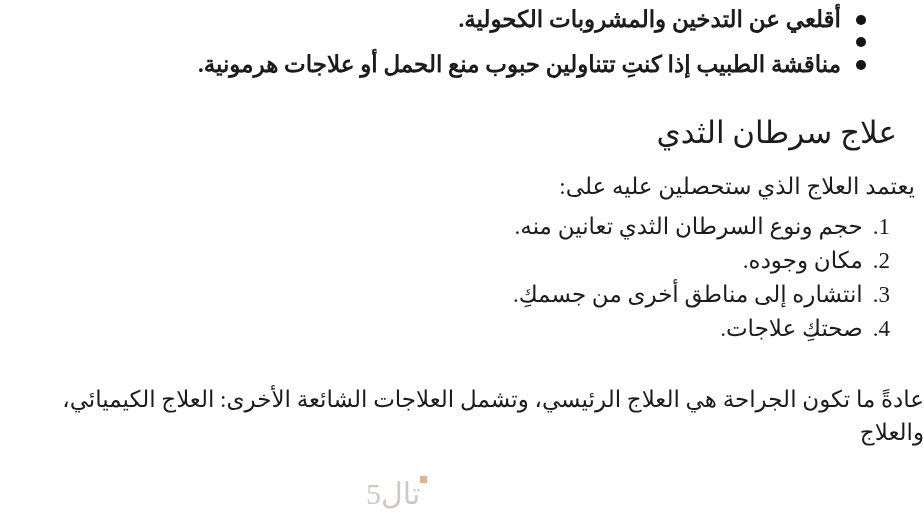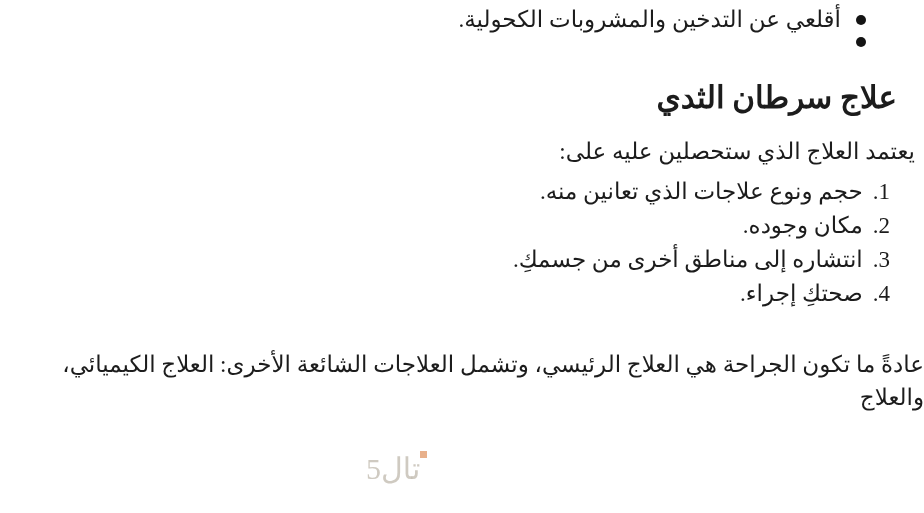--- a/index.html
+++ b/index.html
@@ -18,39 +18,40 @@
   }
   .content {
     position: relative;
     z-index: 1;
   }
   
   .bullets {
     list-style: none;
     margin: 0;
     padding: 2px 58px 0 16px;
+    font-weight: bold;
   }
   .bullets li {
     display: flex;
     align-items: center;
     line-height: 35px;
     font-size: 23px;
   }
   .dot {
     flex: 0 0 auto;
     width: 10px;
     height: 10px;
     border-radius: 50%;
     background: #141414;
     margin-left: 15px;
   }
   
   .heading {
     font-size: 31px;
-    font-weight: 700;
+    font-weight: 400;
     margin: 33px 27px 0 0;
     line-height: 36px;
   }
   
   .intro {
     font-size: 23px;
     margin: 21px 9px 0 8px;
     line-height: 30px;
   }
   
@@ -74,21 +75,21 @@
     font-size: 23px;
     line-height: 33px;
     margin: 37px 0 0 4px;
     text-align: right;
   }
   .closing .pline { display: block; }
   
   .watermark {
     position: absolute;
     left: 366px;
-    top: 451px;
+    top: 476px;
     z-index: 0;
     font-size: 30px;
     color: rgba(168, 158, 142, 0.55);
     white-space: nowrap;
     direction: rtl;
   }
   .watermark .wm-accent {
     display: inline-block;
     width: 7px;
     height: 7px;
@@ -107,42 +108,46 @@
 <div class="content">
 
   <ul class="bullets">
     <li>
       <span class="dot"></span>
       <span>أقلعي عن التدخين والمشروبات الكحولية.</span>
     </li>
     <li>
       <span class="dot"></span>
     </li>
+    <li>
+      <span class="dot"></span>
+      <span>مناقشة الطبيب إذا كنتِ تتناولين حبوب منع الحمل أو علاجات هرمونية.</span>
+    </li>
   </ul>
 
   <h1 class="heading">علاج سرطان الثدي</h1>
 
   <p class="intro">يعتمد العلاج الذي ستحصلين عليه على:</p>
 
   <div class="numbered">
     <div class="row">
       <span class="num">1.</span>
-      <span>حجم ونوع علاجات الذي تعانين منه.</span>
+      <span>حجم ونوع السرطان الثدي تعانين منه.</span>
     </div>
     <div class="row">
       <span class="num">2.</span>
       <span>مكان وجوده.</span>
     </div>
     <div class="row">
       <span class="num">3.</span>
       <span>انتشاره إلى مناطق أخرى من جسمكِ.</span>
     </div>
     <div class="row">
       <span class="num">4.</span>
-      <span>صحتكِ إجراء.</span>
+      <span>صحتكِ علاجات.</span>
     </div>
   </div>
 
   <p class="closing">
     <span class="pline">عادةً ما تكون الجراحة هي العلاج الرئيسي، وتشمل العلاجات الشائعة الأخرى: العلاج الكيميائي، والعلاج</span>
   </p>
 
 </div>
 
 </body></html>

